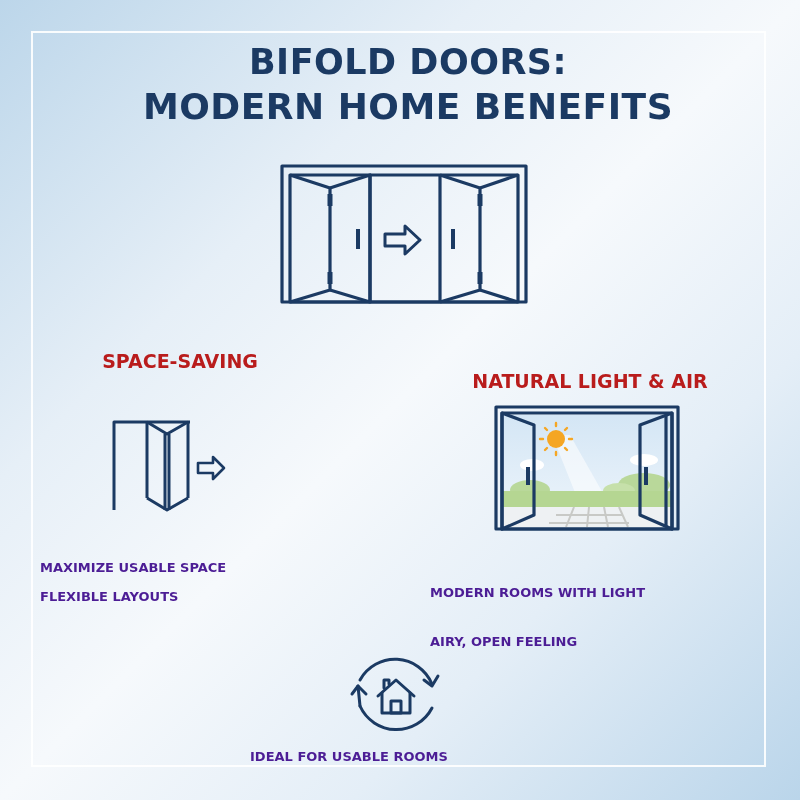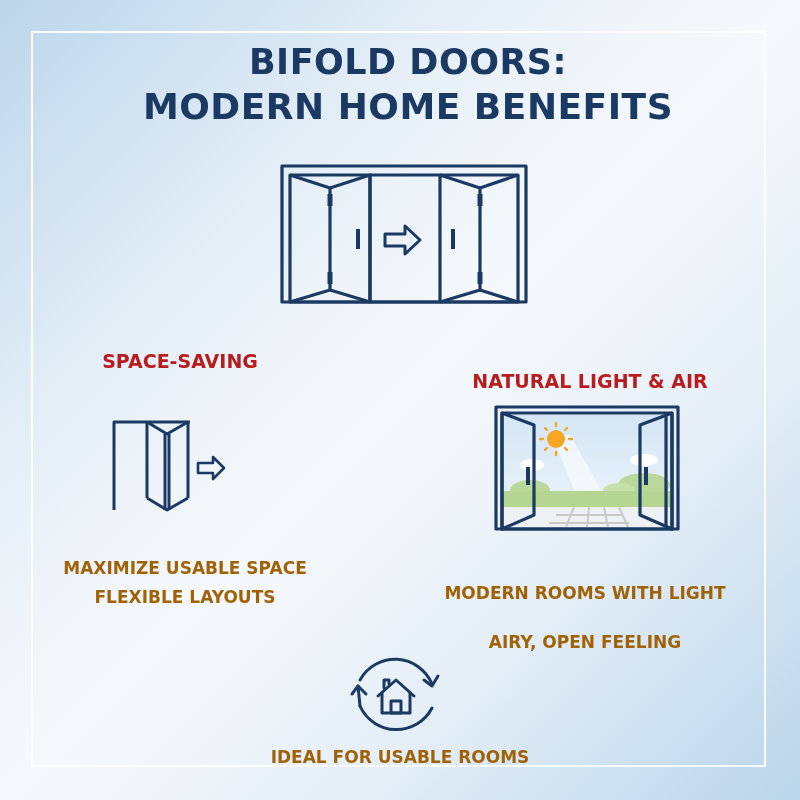--- a/index.html
+++ b/index.html
@@ -18,22 +18,22 @@
       position: absolute; left: 0; width: 800px; text-align: center;
       font-weight: bold; color: #1b3a63; letter-spacing: 0.5px; padding-left: 8px;
     }
     .title.l1 { top: 42px; font-size: 35px; }
     .title.l2 { top: 86px; font-size: 36px; }
     .heading {
       position: absolute; font-weight: bold; font-size: 19px; color: #b91c1c;
       text-align: center; white-space: nowrap;
     }
     .desc {
-      position: absolute; font-weight: bold; font-size: 17px; color: #a16207;
-      text-align: center; line-height: 26px; white-space: nowrap;
+      position: absolute; font-weight: bold; font-size: 13px; color: #4c1d95;
+      line-height: 26px; white-space: nowrap;
     }
     svg { position: absolute; overflow: visible; }
   </style>
 </head>
 <body>
 
 <div class="frame"></div>
 
 <div class="title l1">BIFOLD DOORS:</div>
 <div class="title l2">MODERN HOME BENEFITS</div>

